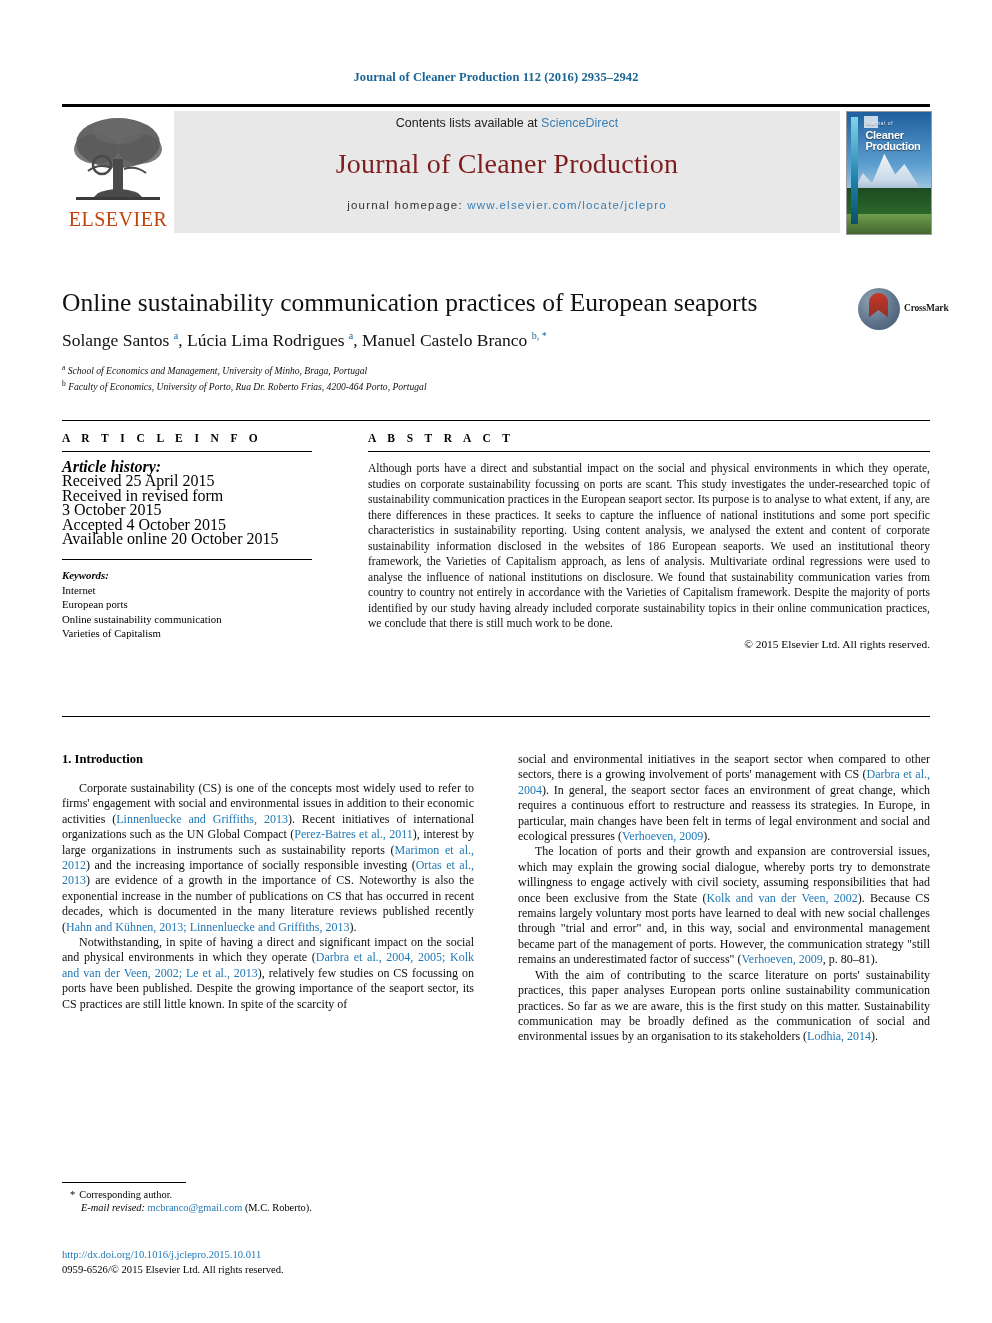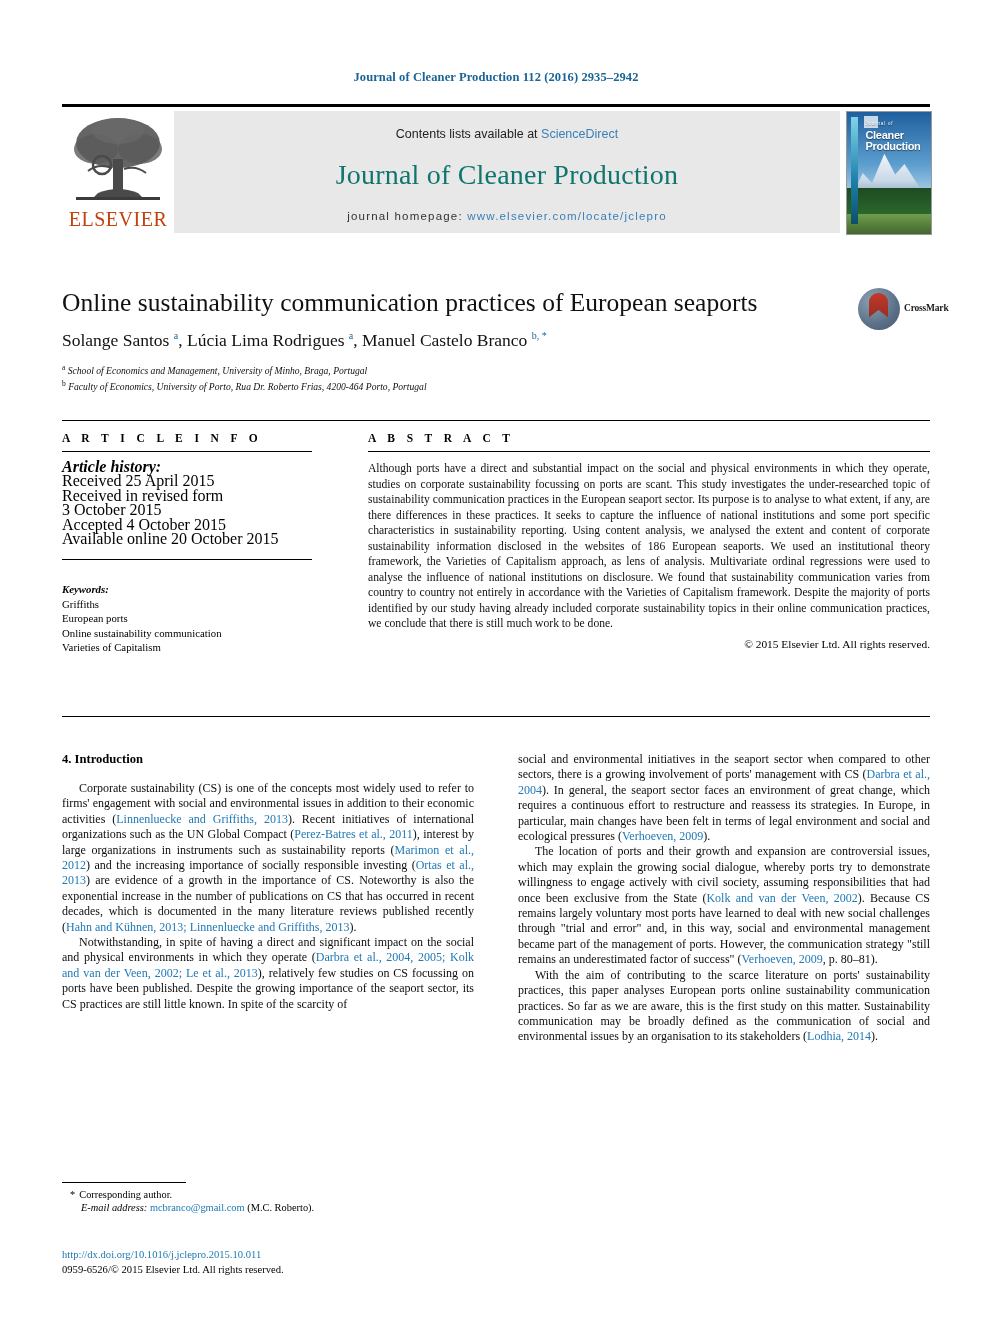--- a/index.html
+++ b/index.html
@@ -58,31 +58,31 @@
   .banner-cover {
     position: absolute;
     left: 784px; top: 4px;
     width: 84px;
     height: 122px;
     border: 1px solid #999;
     overflow: hidden;
     background: #14532d;
   }
   .contents-line {
-    margin-top: 16px;
+    margin-top: 5px;
     font-family: "Liberation Sans", sans-serif;
     font-size: 12.5px;
     color: #222;
   }
   .sd-link { color: #3a7fb5; }
   .journal-name {
     margin-top: 18px;
     font-size: 28px;
     font-family: "Liberation Serif", serif;
-    color: #0f766e;
+    color: #7f1d1d;
     letter-spacing: 0.2px;
   }
   .homepage-line {
     margin-top: 19px;
     font-family: "Liberation Sans", sans-serif;
     font-size: 11.5px;
     letter-spacing: 1.2px;
     color: #333;
   }
   .homepage-url { color: #3a7fb5; letter-spacing: 1.2px; }
@@ -189,21 +189,21 @@
   .thin-rule { border-top: 1px solid #000; margin-top: 7px; }
   .hist {
     margin-top: 8px;
     font-size: 16px;
     line-height: 14.4px;
   }
   .hist .lbl { font-style: italic; font-weight: bold; }
   .kw-block { margin-top: 13px; }
   .kw-rule { border-top: 1px solid #000; }
   .kw {
-    margin-top: 22px;
+    margin-top: 8px;
     font-size: 10.8px;
     line-height: 14.4px;
   }
   .kw .lbl { font-style: italic; font-weight: bold; }
   .abstract-body {
     margin-top: 9px;
     font-size: 11.6px;
     line-height: 15.5px;
     text-align: justify;
     color: #111;
@@ -340,54 +340,54 @@
       <div>Received 25 April 2015</div>
       <div>Received in revised form</div>
       <div>3 October 2015</div>
       <div>Accepted 4 October 2015</div>
       <div>Available online 20 October 2015</div>
     </div>
     <div class="kw-block">
       <div class="kw-rule"></div>
       <div class="kw">
         <div class="lbl">Keywords:</div>
-        <div>Griffiths</div>
+        <div>Internet</div>
         <div>European ports</div>
         <div>Online sustainability communication</div>
         <div>Varieties of Capitalism</div>
       </div>
     </div>
   </div>
 
   <div class="abs-col">
     <div class="sec-head">A B S T R A C T</div>
     <div class="thin-rule"></div>
     <div class="abstract-body">Although ports have a direct and substantial impact on the social and physical environments in which they operate, studies on corporate sustainability focussing on ports are scant. This study investigates the under-researched topic of sustainability communication practices in the European seaport sector. Its purpose is to analyse to what extent, if any, are there differences in these practices. It seeks to capture the influence of national institutions and some port specific characteristics in sustainability reporting. Using content analysis, we analysed the extent and content of corporate sustainability information disclosed in the websites of 186 European seaports. We used an institutional theory framework, the Varieties of Capitalism approach, as lens of analysis. Multivariate ordinal regressions were used to analyse the influence of national institutions on disclosure. We found that sustainability communication varies from country to country not entirely in accordance with the Varieties of Capitalism framework. Despite the majority of ports identified by our study having already included corporate sustainability topics in their online communication practices, we conclude that there is still much work to be done.</div>
     <div class="copyright">© 2015 Elsevier Ltd. All rights reserved.</div>
   </div>
 
   <div class="col-left">
-    <h2 class="section">4. Introduction</h2>
+    <h2 class="section">1. Introduction</h2>
     <p class="body">Corporate sustainability (CS) is one of the concepts most widely used to refer to firms' engagement with social and environmental issues in addition to their economic activities (<span class="cite">Linnenluecke and Griffiths, 2013</span>). Recent initiatives of international organizations such as the UN Global Compact (<span class="cite">Perez-Batres et al., 2011</span>), interest by large organizations in instruments such as sustainability reports (<span class="cite">Marimon et al., 2012</span>) and the increasing importance of socially responsible investing (<span class="cite">Ortas et al., 2013</span>) are evidence of a growth in the importance of CS. Noteworthy is also the exponential increase in the number of publications on CS that has occurred in recent decades, which is documented in the many literature reviews published recently (<span class="cite">Hahn and Kühnen, 2013; Linnenluecke and Griffiths, 2013</span>).</p>
     <p class="body">Notwithstanding, in spite of having a direct and significant impact on the social and physical environments in which they operate (<span class="cite">Darbra et al., 2004, 2005; Kolk and van der Veen, 2002; Le et al., 2013</span>), relatively few studies on CS focussing on ports have been published. Despite the growing importance of the seaport sector, its CS practices are still little known. In spite of the scarcity of</p>
   </div>
 
   <div class="col-right">
     <p class="body" style="text-indent:0">social and environmental initiatives in the seaport sector when compared to other sectors, there is a growing involvement of ports' management with CS (<span class="cite">Darbra et al., 2004</span>). In general, the seaport sector faces an environment of great change, which requires a continuous effort to restructure and reassess its strategies. In Europe, in particular, main changes have been felt in terms of legal environment and social and ecological pressures (<span class="cite">Verhoeven, 2009</span>).</p>
     <p class="body">The location of ports and their growth and expansion are controversial issues, which may explain the growing social dialogue, whereby ports try to demonstrate willingness to engage actively with civil society, assuming responsibilities that had once been exclusive from the State (<span class="cite">Kolk and van der Veen, 2002</span>). Because CS remains largely voluntary most ports have learned to deal with new social challenges through "trial and error" and, in this way, social and environmental management became part of the management of ports. However, the communication strategy "still remains an underestimated factor of success" (<span class="cite">Verhoeven, 2009</span>, p. 80–81).</p>
     <p class="body">With the aim of contributing to the scarce literature on ports' sustainability practices, this paper analyses European ports online sustainability communication practices. So far as we are aware, this is the first study on this matter. Sustainability communication may be broadly defined as the communication of social and environmental issues by an organisation to its stakeholders (<span class="cite">Lodhia, 2014</span>).</p>
   </div>
 
   <div class="footnote">
     <div class="fn-rule"></div>
     <div class="fn-line">
       <span class="star">*</span><span>Corresponding author.</span>
     </div>
     <div class="fn-email">
-      <span class="lbl">E-mail address:</span>
+      <span class="lbl">E-mail revised:</span>
       <span class="doi-link">mcbranco@gmail.com</span>
       <span>(M.C. Roberto).</span>
     </div>
   </div>
 
   <div class="doi-block">
     <div class="doi-link">http://dx.doi.org/10.1016/j.jclepro.2015.10.011</div>
     <div>0959-6526/© 2015 Elsevier Ltd. All rights reserved.</div>
   </div>
 

